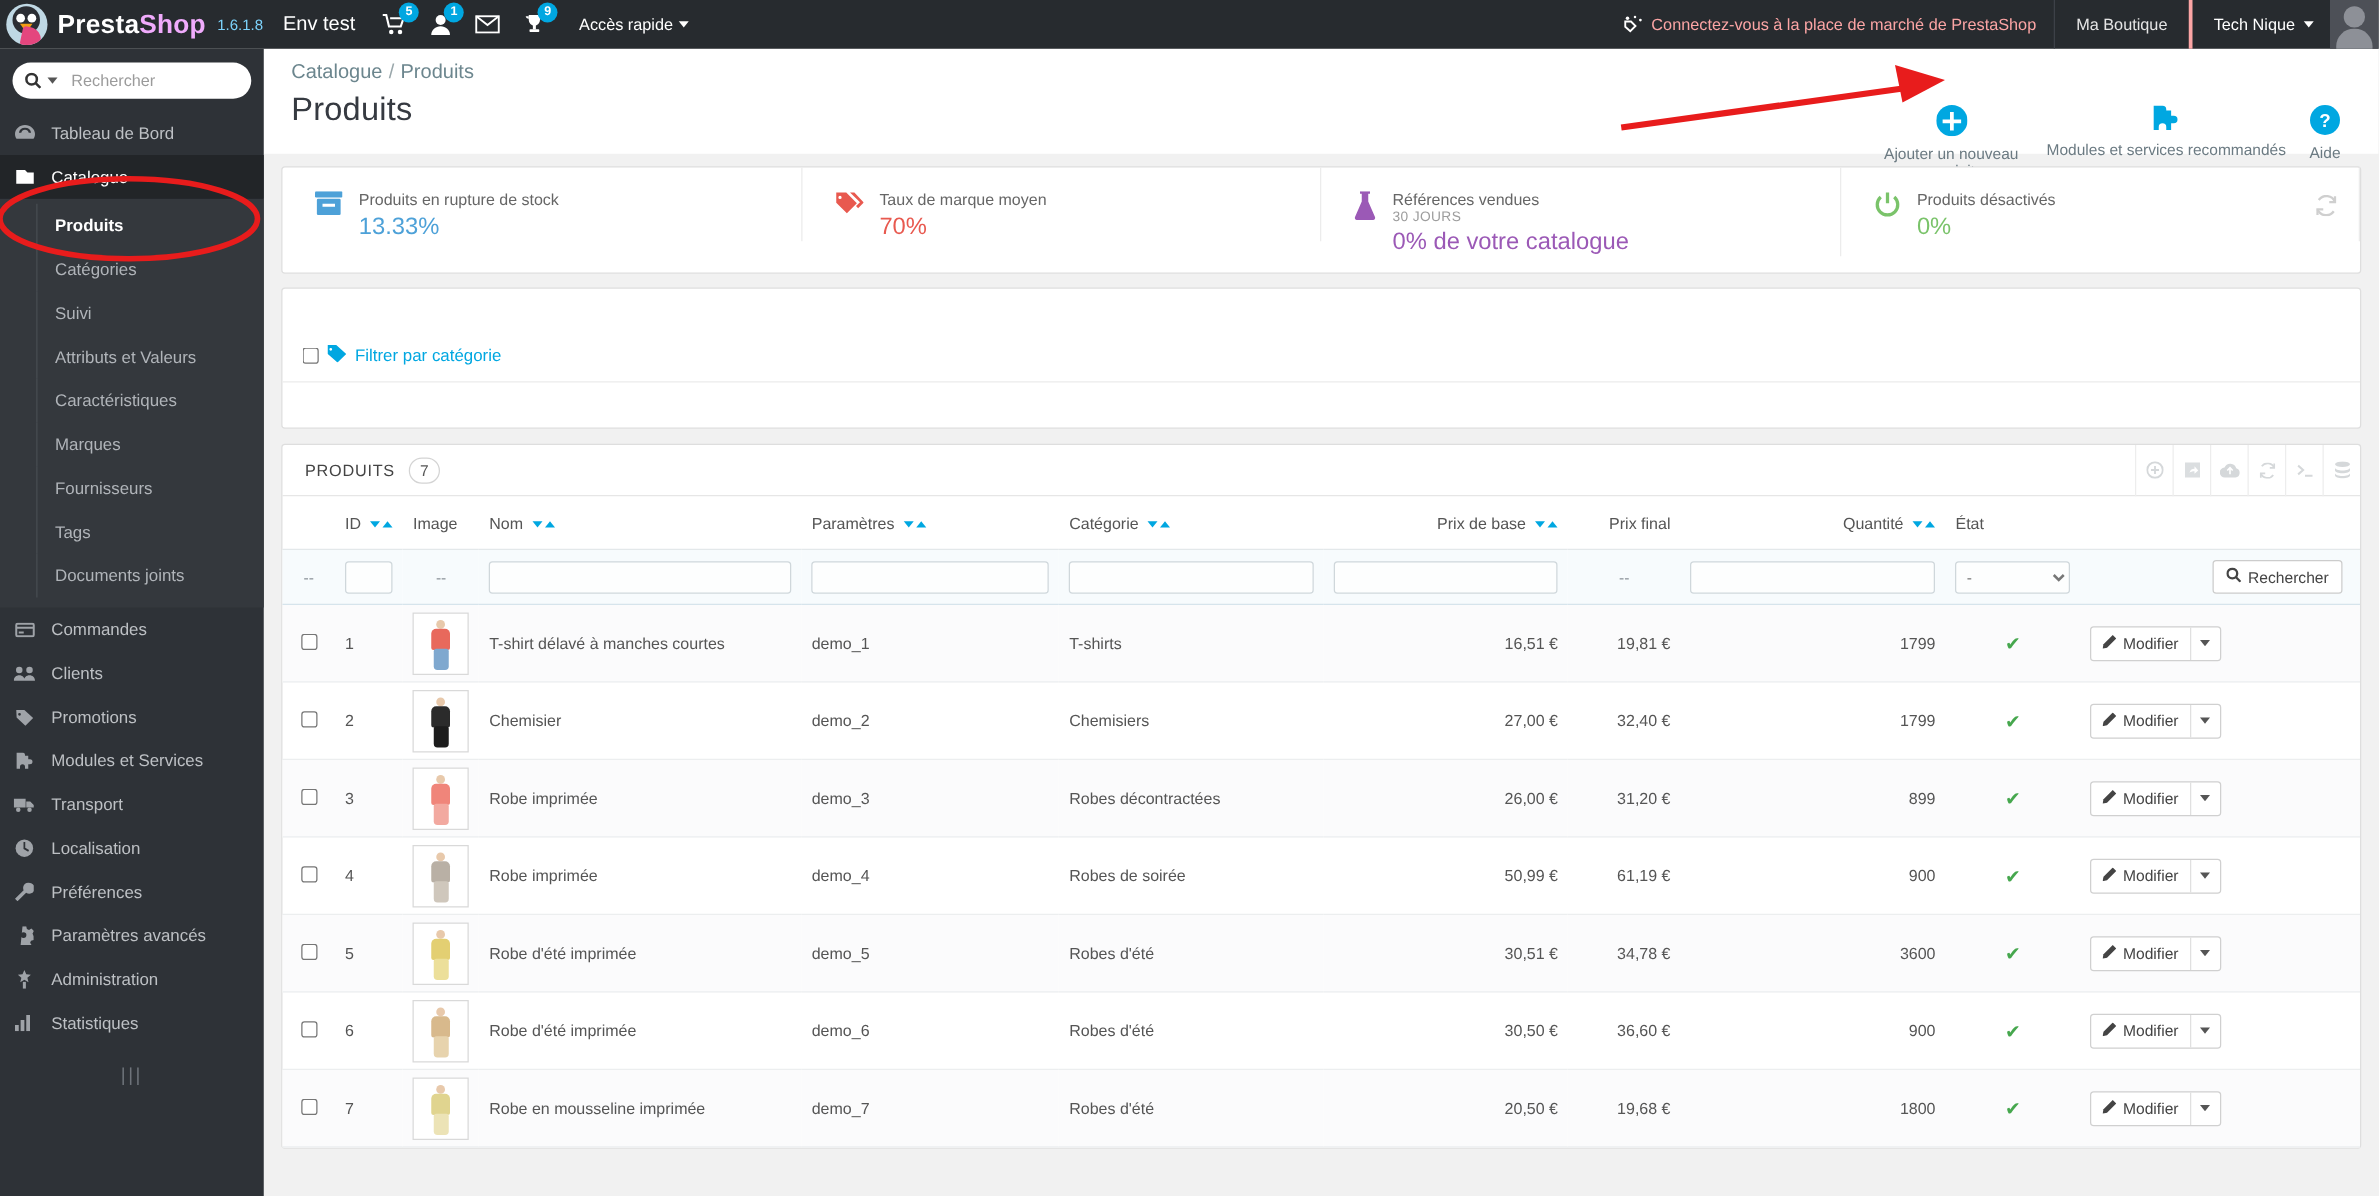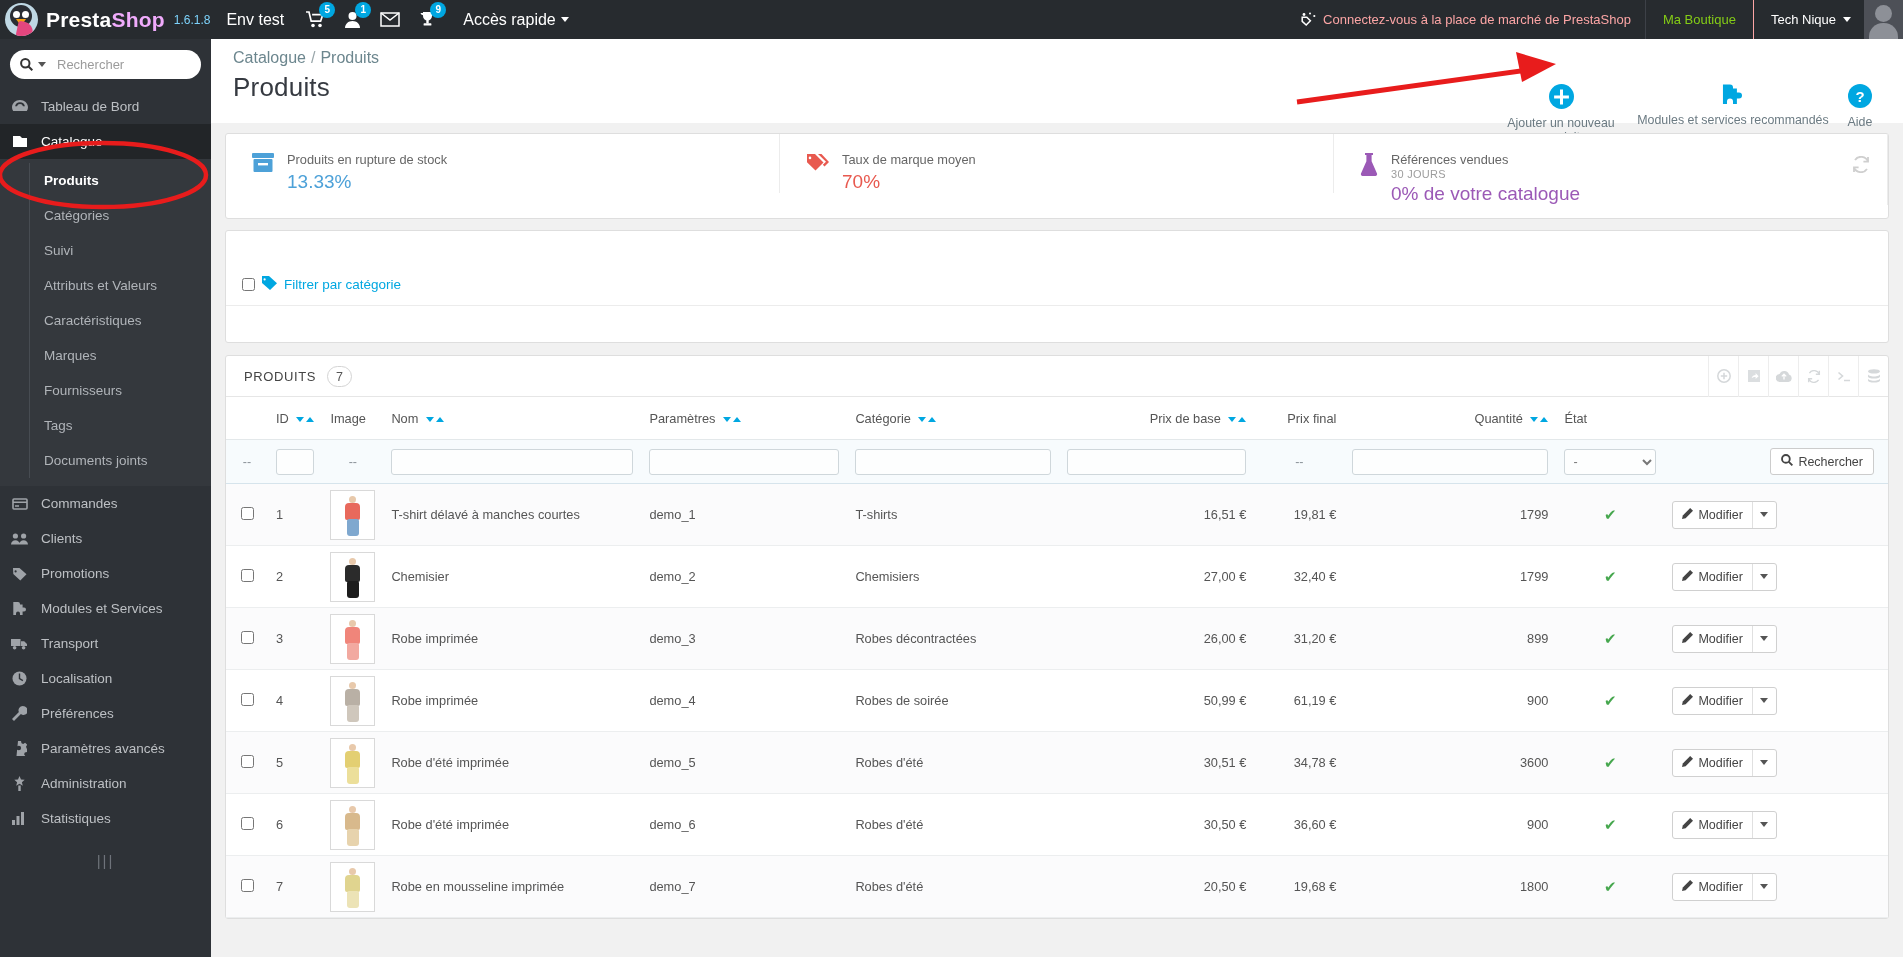--- a/index.html
+++ b/index.html
@@ -53,38 +53,38 @@
   .hdr-icons { display: flex; align-items: center; margin-left: 22px; gap: 19px; }
   .hdr-ico { position: relative; color: #fff; font-size: 15px; line-height: 1; }
   .hdr-ico svg { display: block; }
   .badge {
     position: absolute; top: -9px; right: -10px;
     background: #00a7e1; color: #fff; font-size: 10px; font-weight: bold;
     border-radius: 9px; min-width: 16px; height: 16px; line-height: 16px;
     text-align: center; padding: 0 3px;
   }
   .quick {
-    margin-left: 27px; font-size: 16px; color: #fff; cursor: pointer;
+    margin-left: 27px; font-size: 13px; color: #fff; cursor: pointer;
     display: flex; align-items: center; gap: 5px;
   }
   .caret-d {
     width: 0; height: 0; border-left: 4px solid transparent;
     border-right: 4px solid transparent; border-top: 5px solid #fff;
   }
   .hdr-right {
     margin-left: auto; display: flex; align-items: center; height: 39px;
   }
   .marketplace {
     display: flex; align-items: center; gap: 6px; font-size: 13px; color: #fca5a5;
     border-right: 1px solid #3d4148; padding-right: 14px; height: 39px;
     line-height: 39px;
   }
   .ma-boutique {
-    color: #84cc16; font-size: 13px; padding: 0 17px; height: 39px; line-height: 39px;
-    border-right: 1px solid #fca5a5;
+    color: #e5e5e5; font-size: 13px; padding: 0 17px; height: 39px; line-height: 39px;
+    border-right: 3px solid #fca5a5;
   }
   .employee {
     color: #fff; font-size: 13px; padding: 0 13px 0 17px; height: 39px;
     line-height: 39px; display: flex; align-items: center; gap: 7px;
   }
   .avatar-sq {
     width: 39px; height: 39px; background: #4d5057; position: relative; overflow: hidden;
   }
   .avatar-sq:after {
     content: ""; position: absolute; width: 17px; height: 17px; border-radius: 50%;
@@ -556,20 +556,32 @@
                 <path d="M5 0h8v2h-1.4v6.2L17 20.6c.5 1.1-.3 2.4-1.5 2.4H2.5c-1.2 0-2-1.3-1.5-2.4L6.4 8.2V2H5z"></path>
               </svg>
           </span>
           <div>
             <div class="klabel">Références vendues</div>
             <div class="ksub">30 JOURS</div>
             <div class="kval" style="color:#9b59b6">0% de votre catalogue</div>
           </div>
         </div>
 
+        <div class="kpi">
+          <span class="kico">
+            <svg width="22" height="22" viewBox="0 0 22 22" fill="none" stroke="#7ac36a" stroke-width="2.6">
+                <path d="M5.6 4.6a8.2 8.2 0 1010.8 0"></path>
+                <path d="M11 1v8.5"></path>
+              </svg>
+          </span>
+          <div>
+            <div class="klabel">Produits désactivés</div>
+            <div class="kval" style="color:#7ac36a">0%</div>
+          </div>
+        </div>
 
         <div class="kpi-refresh">
           <svg width="18" height="17" viewBox="0 0 18 17" fill="none" stroke="#cfcfcf" stroke-width="1.8">
               <path d="M16 5.6A7.4 7.4 0 003 4"></path>
               <path d="M2 11.4A7.4 7.4 0 0015 13"></path>
               <path d="M16 1v4.6h-4.6M2 16v-4.6h4.6"></path>
             </svg>
         </div>
       </div>
     </div>

